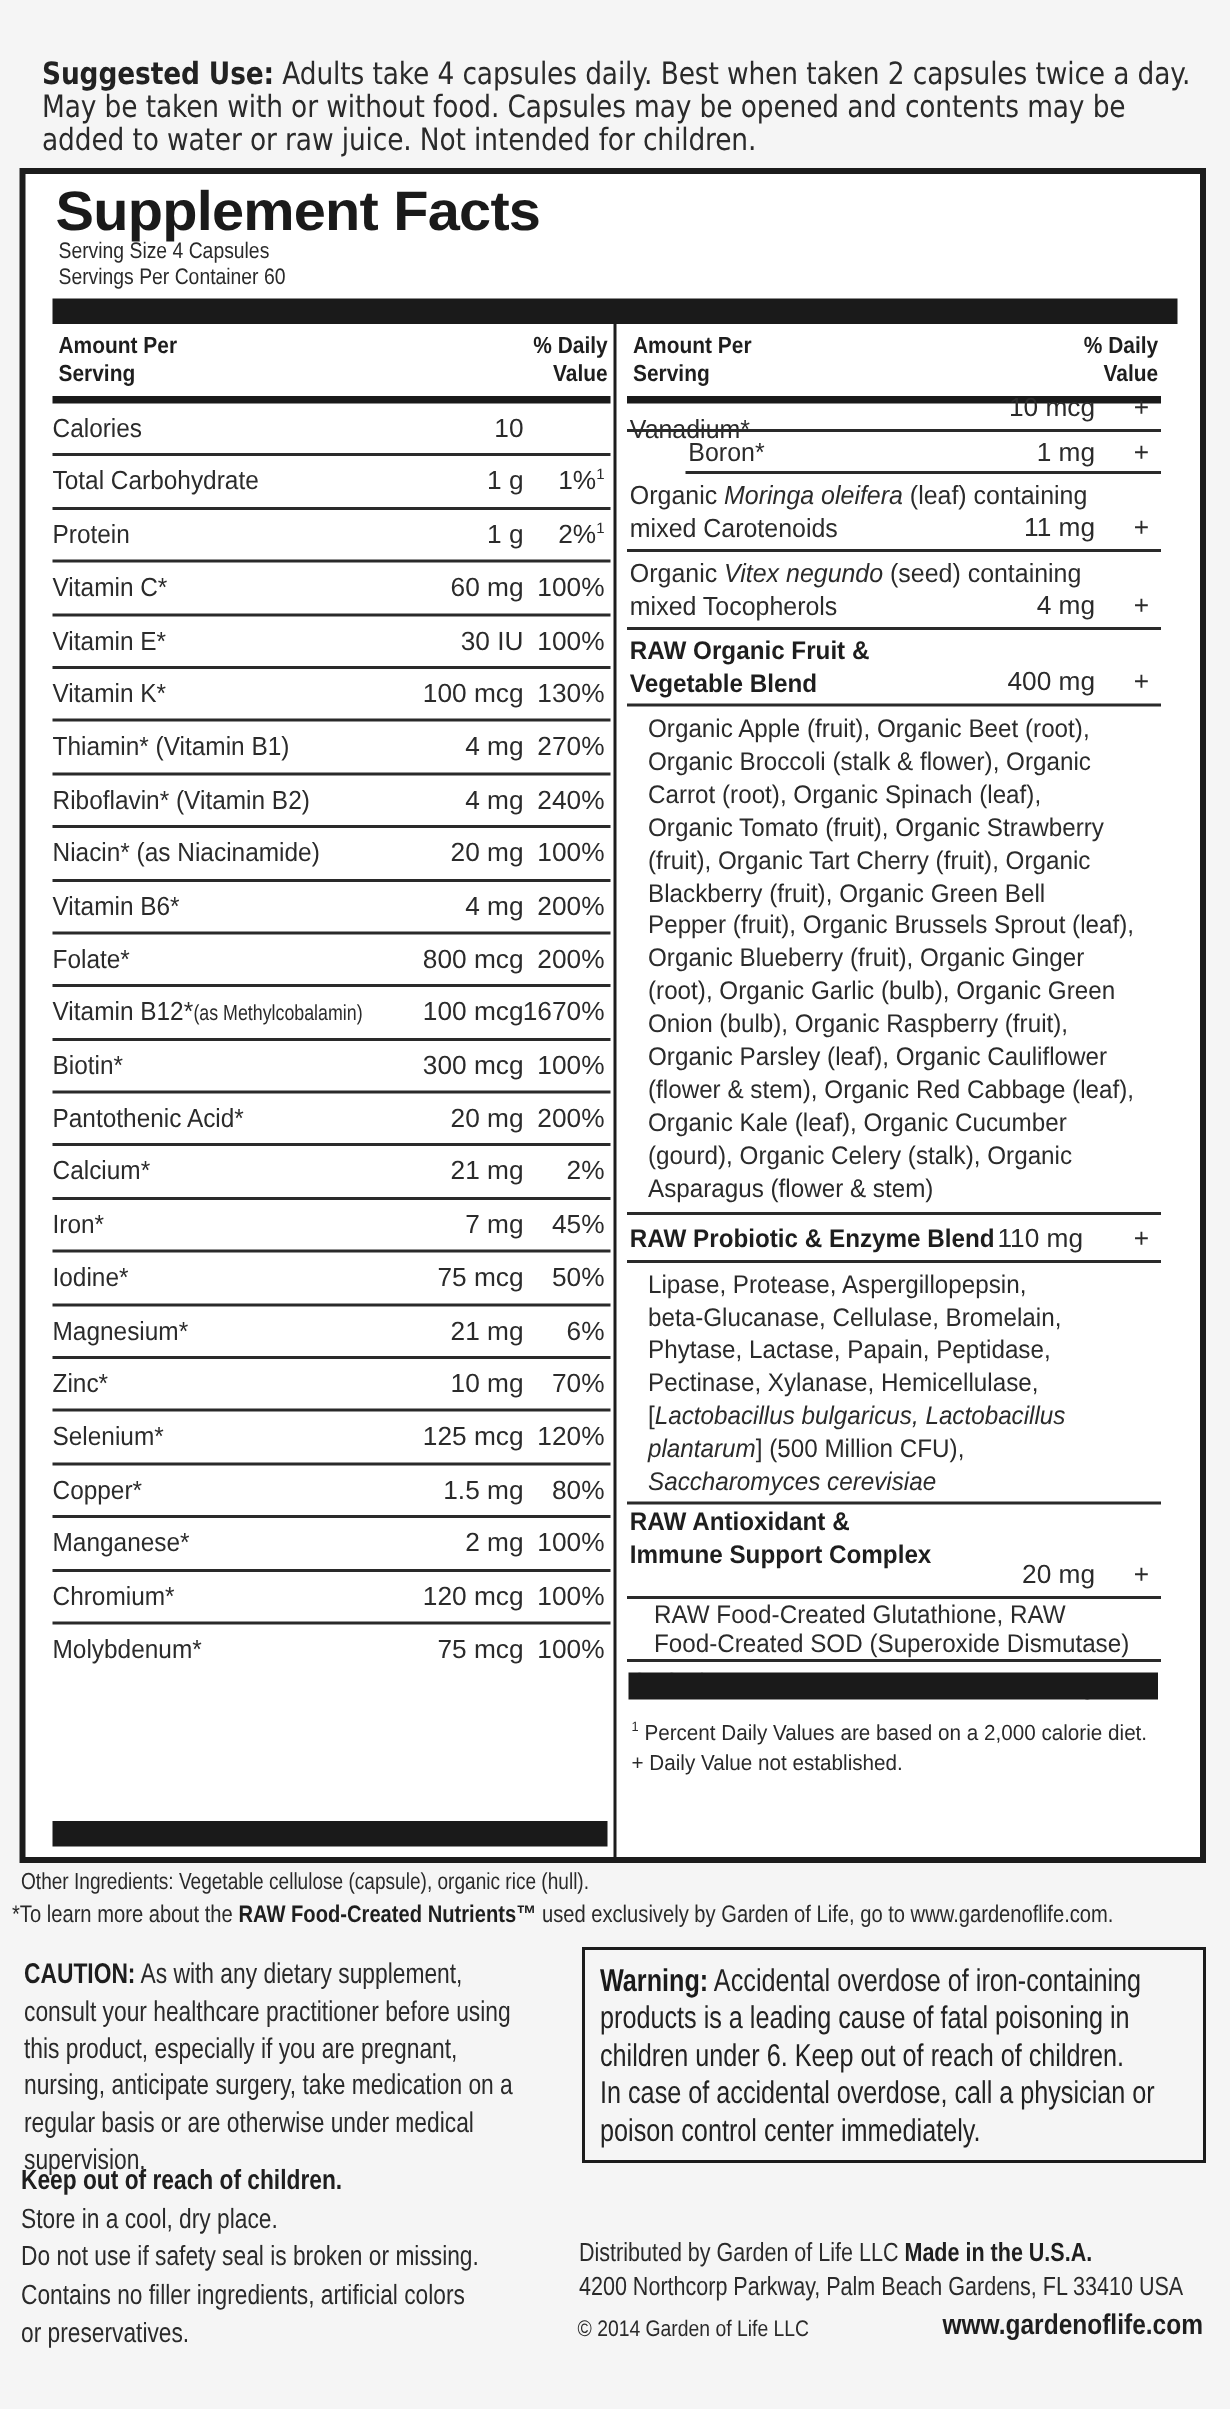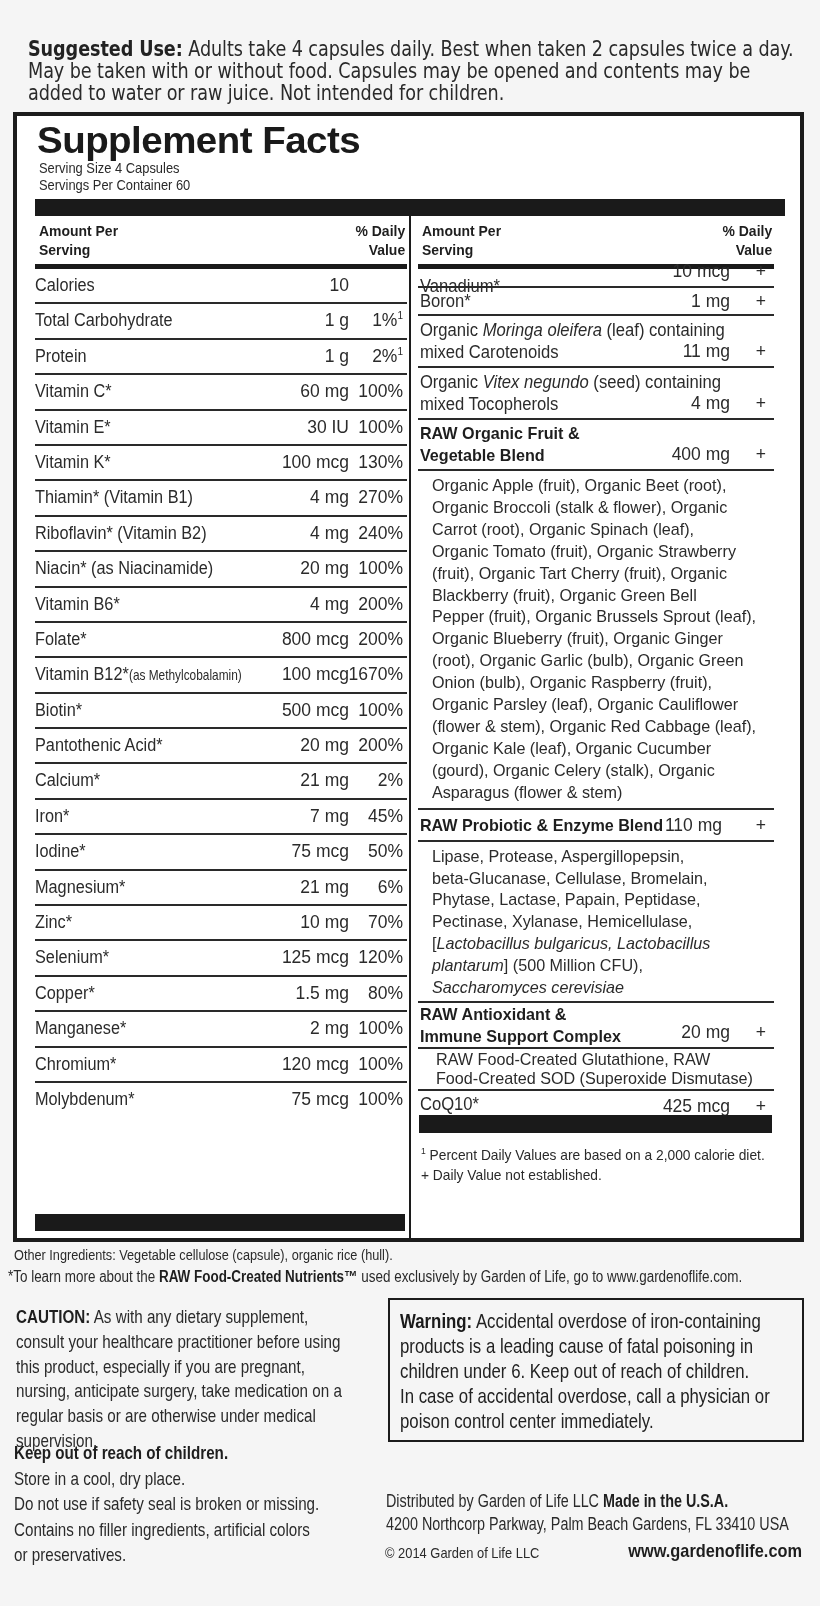--- a/index.html
+++ b/index.html
@@ -154,21 +154,21 @@
           <div class="amt" style="right:58px">800 mcg</div>
           <div class="dv"><span>200%</span><sup></sup></div>
         </div>
         <div class="row left">
           <div class="name"><span>Vitamin B12*</span><small> (as Methylcobalamin)</small></div>
           <div class="amt" style="right:58px">100 mcg</div>
           <div class="dv"><span>1670%</span><sup></sup></div>
         </div>
         <div class="row left">
           <div class="name"><span>Biotin*</span><small></small></div>
-          <div class="amt" style="right:58px">500 mcg</div>
+          <div class="amt" style="right:58px">300 mcg</div>
           <div class="dv"><span>100%</span><sup></sup></div>
         </div>
         <div class="row left">
           <div class="name"><span>Pantothenic Acid*</span><small></small></div>
           <div class="amt" style="right:58px">20 mg</div>
           <div class="dv"><span>200%</span><sup></sup></div>
         </div>
         <div class="row left">
           <div class="name"><span>Calcium*</span><small></small></div>
           <div class="amt" style="right:58px">21 mg</div>
@@ -234,21 +234,21 @@
         <div>Value</div>
       </div>
     </div>
     <div class="thick"></div>
 
     <div class="r-row" style="height:19px;">
       <div class="name" style="padding-top:6px;">Vanadium*</div>
       <div class="amt">10 mcg</div>
       <div class="dv">+</div>
     </div>
-    <div class="r-row" style="height:28px;">
+    <div class="r-row" style="height:28px;margin-left:39px;">
       <div class="name" style="padding-top:2px;">Boron*</div>
       <div class="amt" style="bottom:2px;">1 mg</div>
       <div class="dv" style="bottom:2px;">+</div>
     </div>
     <div class="r-row" style="height:52px;">
       <div class="name" style="padding-top:3px;"><span>Organic </span><span class="ital">Moringa oleifera</span><span> (leaf) containing</span></div>
       <div class="name">mixed Carotenoids</div>
       <div class="amt">11 mg</div>
       <div class="dv">+</div>
     </div>
@@ -290,21 +290,21 @@
     <div class="r-sub" style="padding-left:14px; padding-top:4px; padding-bottom:2px; line-height:21.9px;">
       <span class="t">Lipase, Protease, Aspergillopepsin,</span>
       <span class="t">beta-Glucanase, Cellulase, Bromelain,</span>
       <span class="t">Phytase, Lactase, Papain, Peptidase,</span>
       <span class="t">Pectinase, Xylanase, Hemicellulase,</span>
       <span class="t"><span>[</span><span class="ital">Lactobacillus bulgaricus, Lactobacillus</span></span>
       <span class="t"><span class="ital">plantarum</span><span>] (500 Million CFU),</span></span>
       <span class="t ital">Saccharomyces cerevisiae</span>
     </div>
 
-    <div class="r-row bold" style="height:46px;">
+    <div class="r-row bold" style="height:63px;">
       <div class="name" style="padding-top:1px;">RAW Antioxidant &amp;</div>
       <div class="name">Immune Support Complex</div>
       <div class="amt" style="font-weight:normal;">20 mg</div>
       <div class="dv" style="font-weight:normal;">+</div>
     </div>
     <div class="r-sub" style="padding-left:18px; padding-top:1px; padding-bottom:1px; line-height:19px;">
       <span class="t">RAW Food-Created Glutathione, RAW</span>
       <span class="t">Food-Created SOD (Superoxide Dismutase)</span>
     </div>
     <div class="r-row" style="height:26px; border-bottom:none;">

